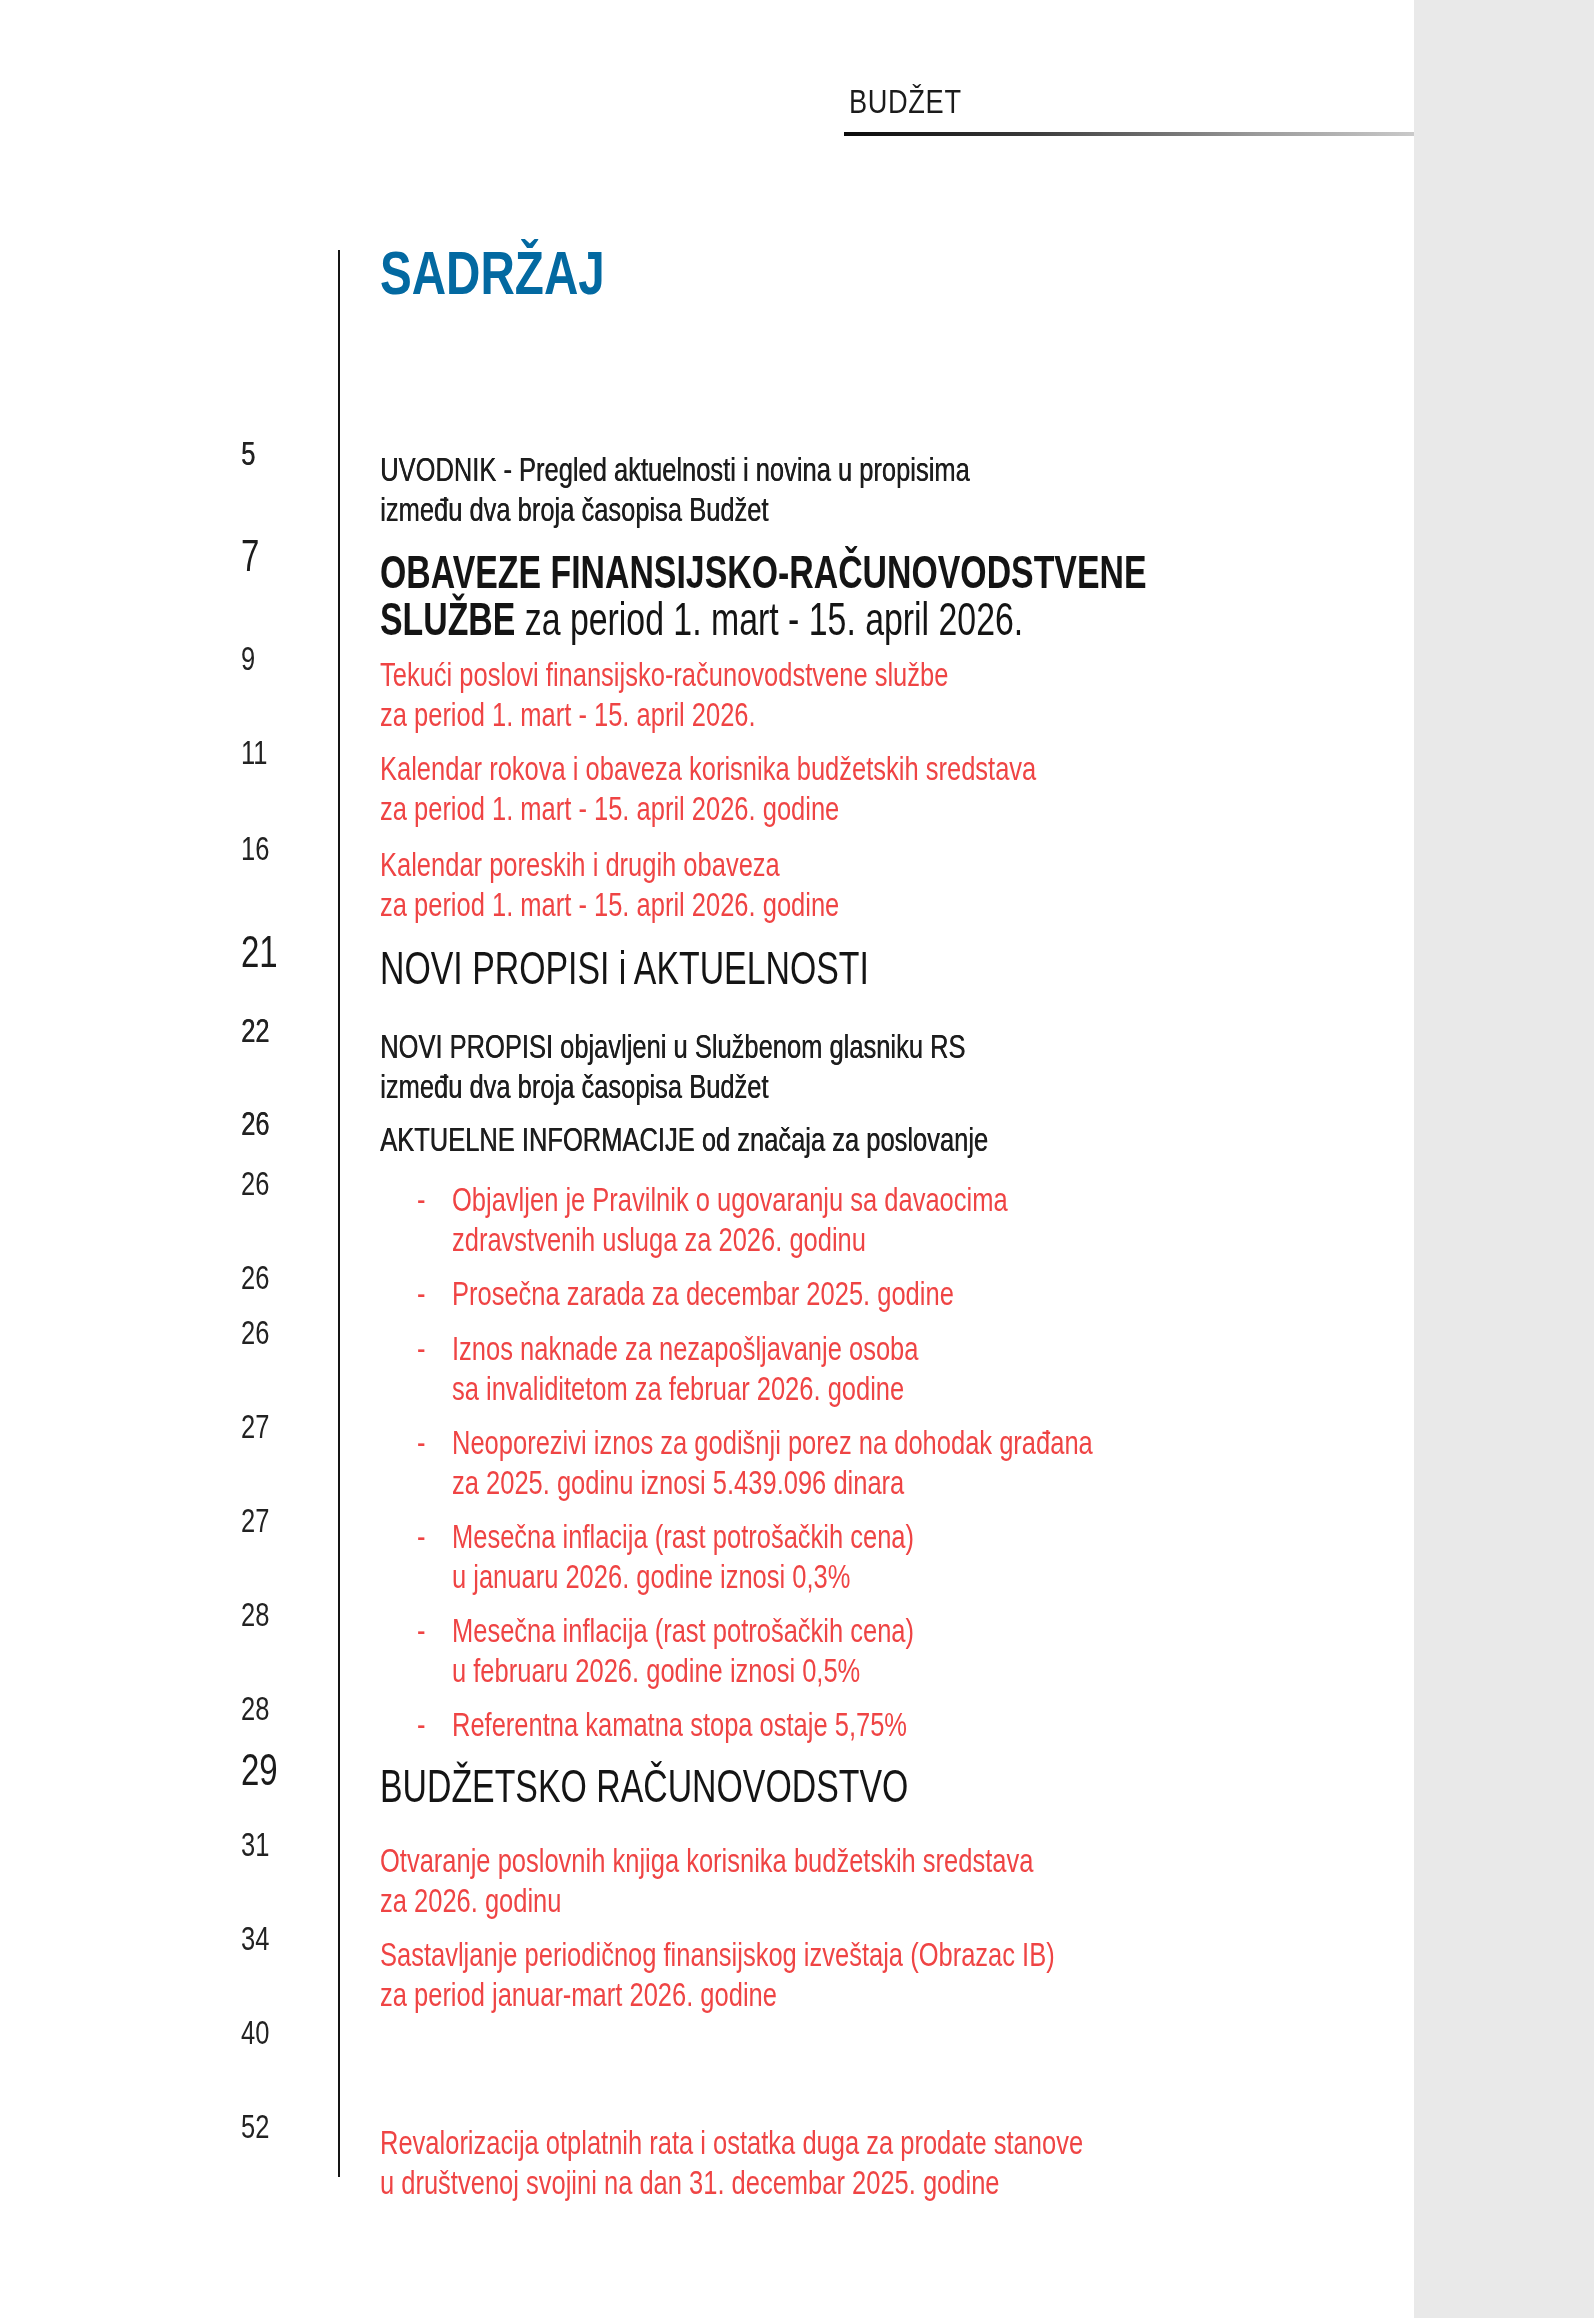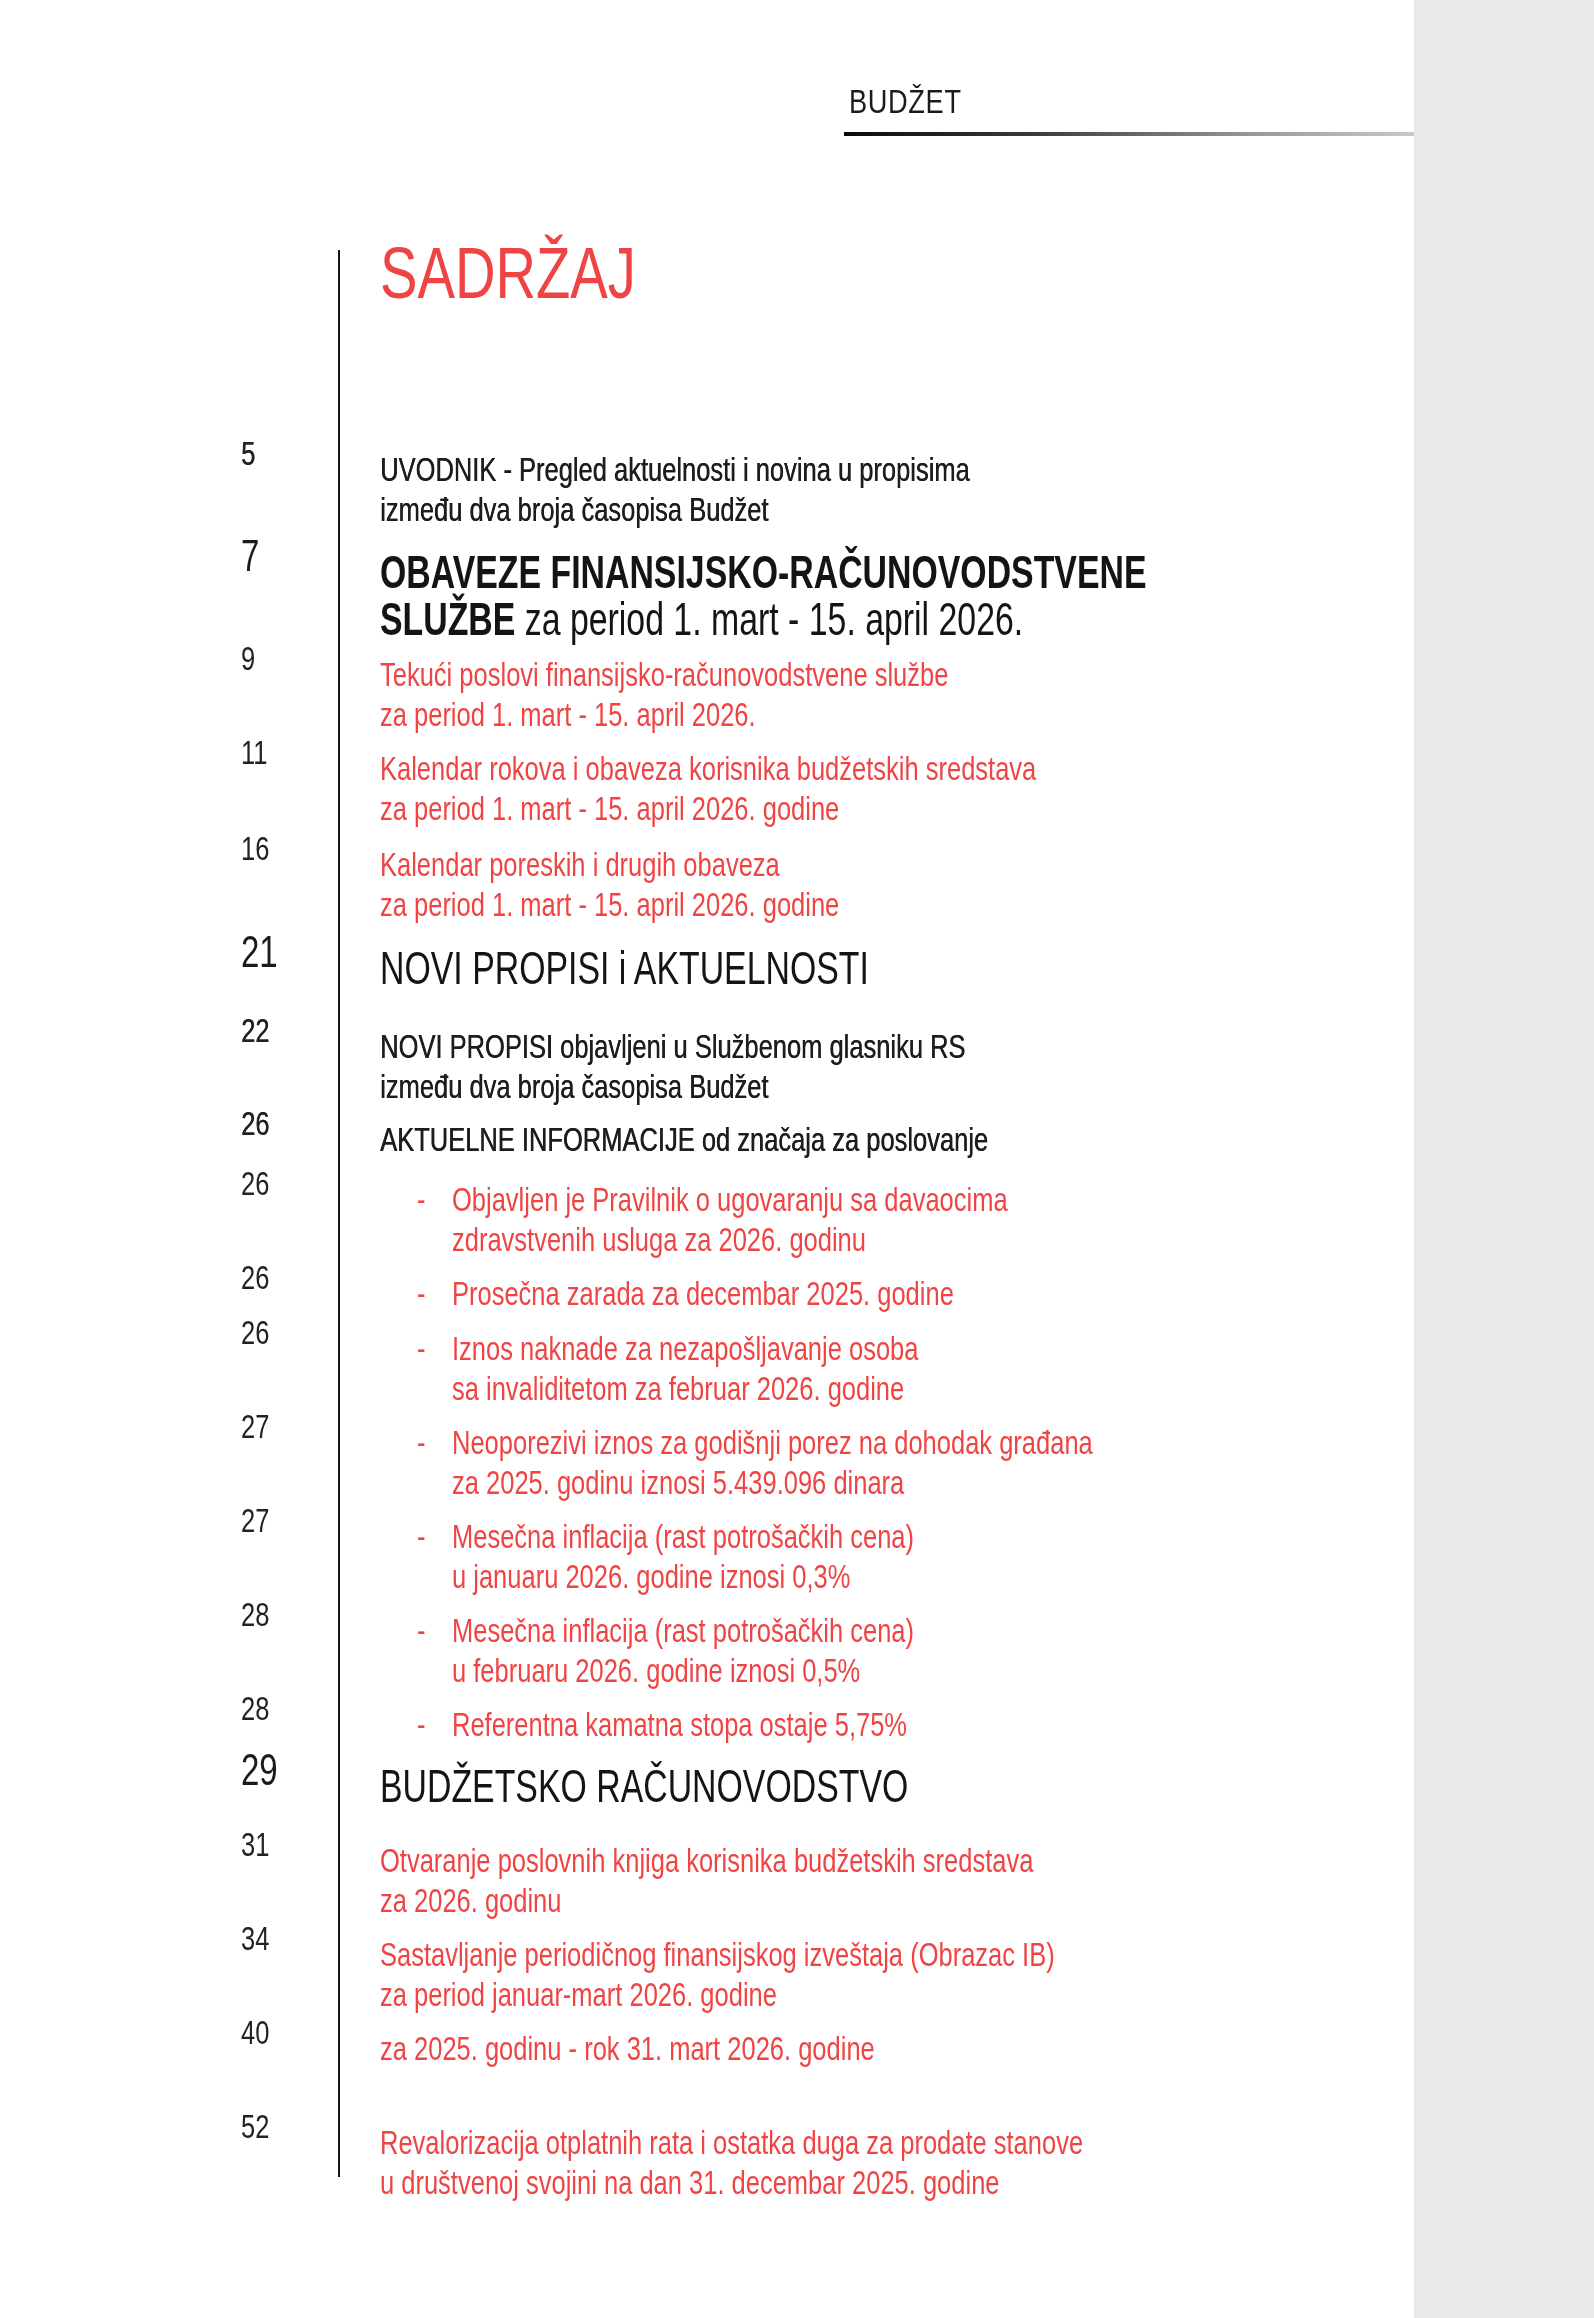--- a/index.html
+++ b/index.html
@@ -25,22 +25,22 @@
     color:#1b1b1b;
   }
   .header-rule{
     position:absolute;left:844px;top:132px;
     width:750px;height:4.1px;
     background:linear-gradient(to right,#0a0a0a 0%,#3a3a3a 25%,#9a9a9a 55%,#e4e4e4 88%,#f7f7f7 100%);
   }
   
   .page-title{
     position:absolute;left:380px;top:239px;
-    font-size:72px;line-height:69px;font-weight:400;
-    color:#ef4444;
+    font-size:61px;line-height:69px;font-weight:700;
+    color:#0369a1;
   }
   
   .divider{
     position:absolute;left:338px;top:250px;
     width:1.6px;height:1927px;
     background:#151515;
   }
   
   .row{position:absolute;left:0;width:1594px;}
   .num{
@@ -193,21 +193,20 @@
       <div class="row item" style="top: 1918px;">
         <span class="num"><span class="cx">34</span></span>
         <div class="txt">
           <div class="ln"><span class="cx">Sastavljanje periodičnog finansijskog izveštaja (Obrazac IB)</span></div>
           <div class="ln"><span class="cx">za period januar-mart 2026. godine</span></div>
         </div>
       </div>
       <div class="row item" style="top: 2012px;">
         <span class="num"><span class="cx">40</span></span>
         <div class="txt">
-          <div class="ln"><span class="cx">za 2025. godinu - rok 31. mart 2026. godine</span></div>
         </div>
       </div>
       <div class="row item" style="top: 2106px;">
         <span class="num"><span class="cx">52</span></span>
         <div class="txt">
           <div class="ln"><span class="cx">Revalorizacija otplatnih rata i ostatka duga za prodate stanove</span></div>
           <div class="ln"><span class="cx">u društvenoj svojini na dan 31. decembar 2025. godine</span></div>
         </div>
       </div>
     </div>

